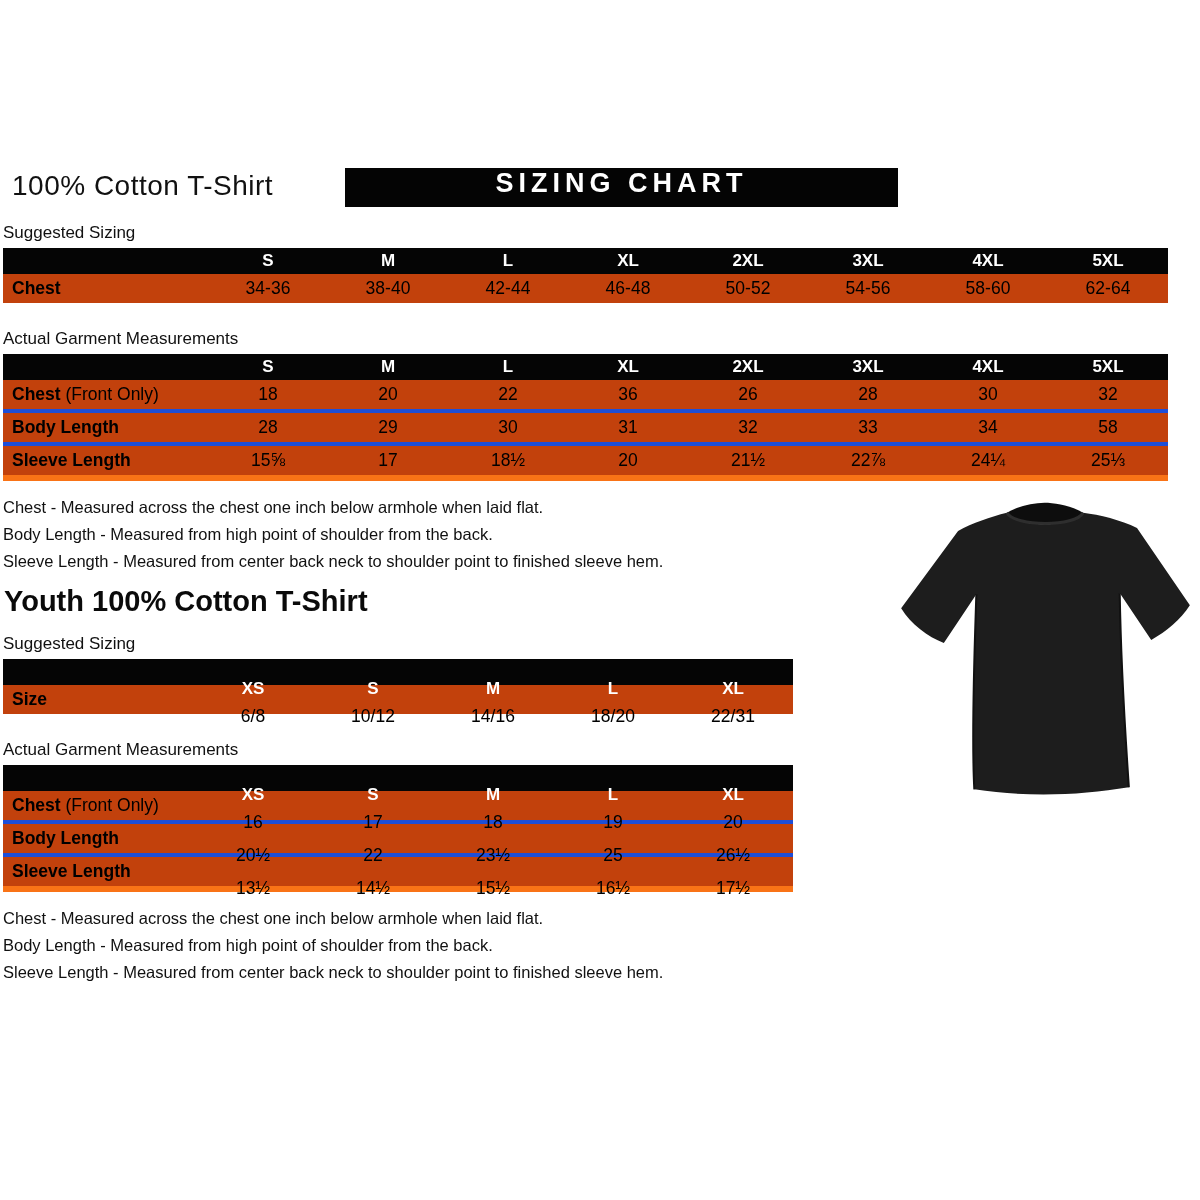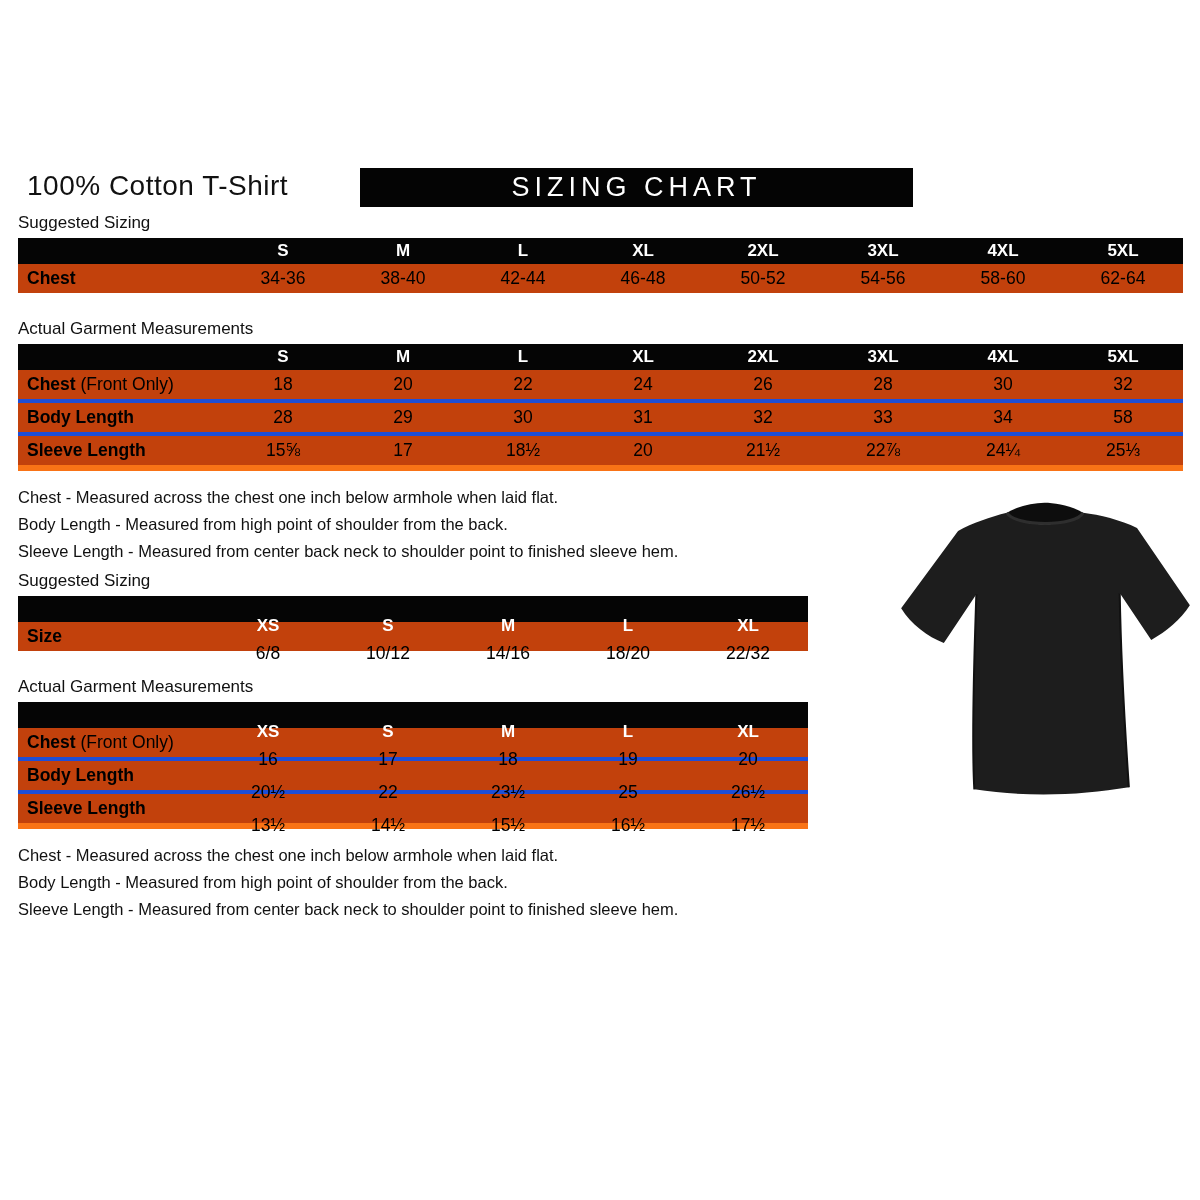--- a/index.html
+++ b/index.html
@@ -1,24 +1,24 @@
 <!DOCTYPE html>
 <html><head>
 <meta charset="utf-8">
 <style>
   html,body{margin:0;padding:0;background:#fff;}
   body{width:1200px;height:1200px;font-family:"Liberation Sans","DejaVu Sans",sans-serif;color:#000;overflow:hidden;}
-  .canvas{position:relative;width:1094px;height:1200px;box-sizing:border-box;padding:168px 0 0 18px;}
+  .canvas{position:relative;width:1094px;height:1200px;box-sizing:border-box;padding:168px 0 0 3px;}
 
   .header-row{display:flex;align-items:flex-start;}
   .page-title{font-size:28px;font-weight:400;margin:2px 0 0 9px;color:#111;flex:0 0 333px;letter-spacing:.5px;}
-  .banner{flex:0 0 553px;height:39px;background:#040404;color:#fff;display:flex;align-items:center;justify-content:center;
-          font-size:27px;font-weight:400;letter-spacing:5px;}
-
-  .section-label{font-size:17px;margin-top:6px;color:#111;}
+  .banner{flex:0 0 553px;height:39px;background:#040404;color:#fff;display:flex;align-items:flex-start;justify-content:center;
+          font-size:27px;font-weight:700;letter-spacing:5px;}
+
+  .section-label{font-size:17px;margin-top:16px;color:#111;}
   .gap-lg{margin-top:26px;}
 
   .size-table{margin-top:5px;}
   .thead{display:flex;background:#050505;color:#fff;height:26px;align-items:center;font-weight:700;font-size:17px;}
   .trow{display:flex;height:29px;align-items:center;font-size:17.5px;background:#c2410c;}
   .lcell{box-sizing:border-box;padding-left:9px;white-space:nowrap;}
   .ccell{text-align:center;}
   .adult .lcell{width:205px;}
   .adult .ccell{width:120px;}
   .youth-w .lcell{width:190px;}
@@ -86,21 +86,21 @@
         <div class="ccell">2XL</div>
         <div class="ccell">3XL</div>
         <div class="ccell">4XL</div>
         <div class="ccell">5XL</div>
       </div>
       <div class="trow">
         <div class="lcell"><b>Chest</b><span> (Front Only)</span></div>
         <div class="ccell">18</div>
         <div class="ccell">20</div>
         <div class="ccell">22</div>
-        <div class="ccell">24</div>
+        <div class="ccell">36</div>
         <div class="ccell">26</div>
         <div class="ccell">28</div>
         <div class="ccell">30</div>
         <div class="ccell">32</div>
       </div>
       <div class="trow">
         <div class="lcell"><b>Body Length</b></div>
         <div class="ccell">28</div>
         <div class="ccell">29</div>
         <div class="ccell">30</div>
@@ -122,38 +122,39 @@
         <div class="ccell">25⅓</div>
       </div>
     </div>
 
   <div class="notes">
       <div class="note-line">Chest - Measured across the chest one inch below armhole when laid flat.</div>
       <div class="note-line">Body Length - Measured from high point of shoulder from the back.</div>
       <div class="note-line">Sleeve Length - Measured from center back neck to shoulder point to finished sleeve hem.</div>
     </div>
 
+  <div class="youth-title">Youth 100% Cotton T-Shirt</div>
 
   <div class="section-label">Suggested Sizing</div>
   <div class="size-table youth-w">
       <div class="thead">
         <div class="lcell"></div>
         <div class="ccell">XS</div>
         <div class="ccell">S</div>
         <div class="ccell">M</div>
         <div class="ccell">L</div>
         <div class="ccell">XL</div>
       </div>
       <div class="trow">
         <div class="lcell"><b>Size</b></div>
         <div class="ccell">6/8</div>
         <div class="ccell">10/12</div>
         <div class="ccell">14/16</div>
         <div class="ccell">18/20</div>
-        <div class="ccell">22/32</div>
+        <div class="ccell">22/31</div>
       </div>
     </div>
 
   <div class="section-label gap-lg">Actual Garment Measurements</div>
   <div class="size-table youth-w lined">
       <div class="thead">
         <div class="lcell"></div>
         <div class="ccell">XS</div>
         <div class="ccell">S</div>
         <div class="ccell">M</div>

